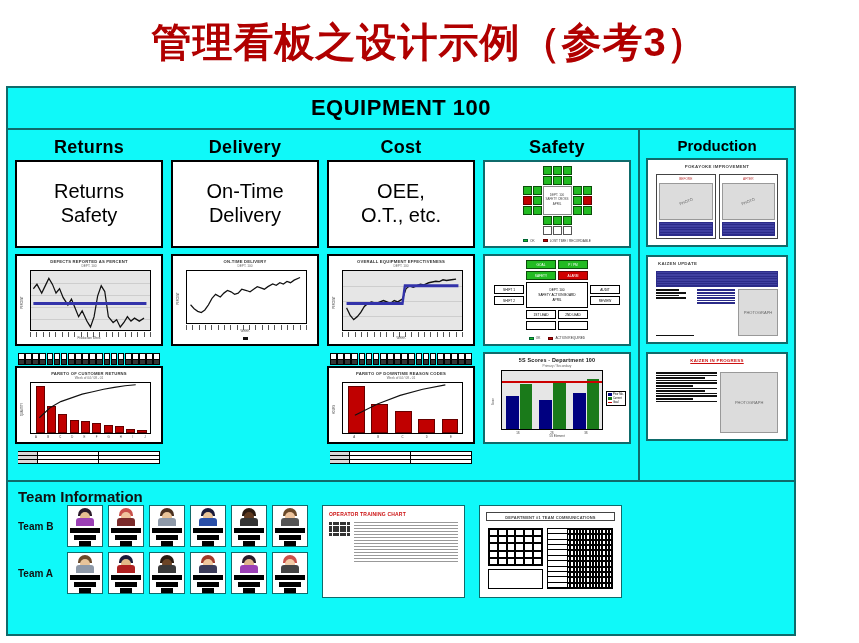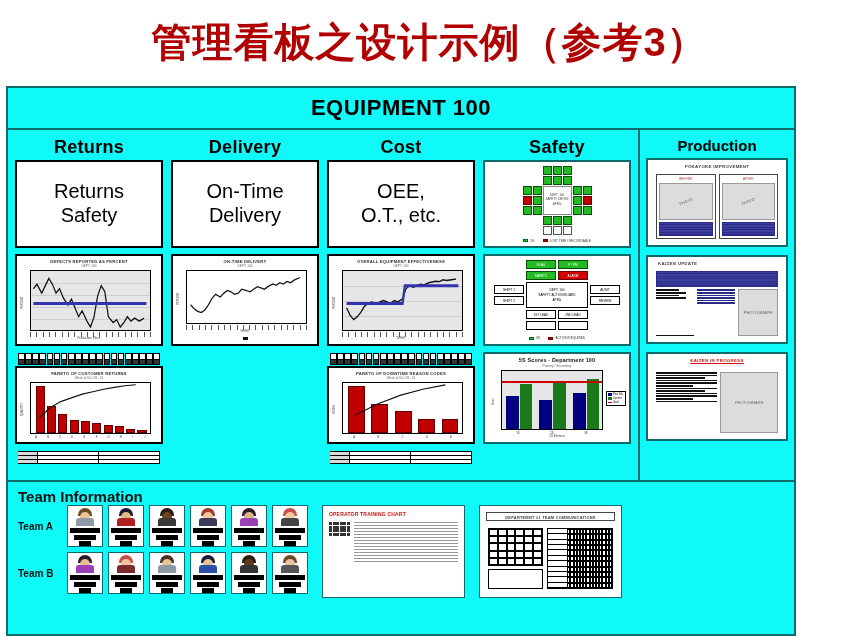--- a/index.html
+++ b/index.html
@@ -1064,20 +1064,95 @@
 
     </div>
   </div>
 
   <div class="board-bottom">
     <div class="team-title">Team Information</div>
     <div class="team-area">
 
       <div class="team-grid">
         <div class="team-row">
+          <div class="team-label">Team B</div>
+          <div class="person">
+              <div class="face">
+                <div class="hair" style="background:#2a1a2a"></div>
+                <div class="skin" style="background:#e6bd92"></div>
+                <div class="torso" style="background:#9b3fb5"></div>
+              </div>
+              <div class="bars-blk">
+                <u class="bb1"></u>
+                <u class="bb2"></u>
+                <u class="bb3"></u>
+              </div>
+            </div>
+          <div class="person">
+              <div class="face">
+                <div class="hair" style="background:#c8504a"></div>
+                <div class="skin" style="background:#f0c49c"></div>
+                <div class="torso" style="background:#7a2a2a"></div>
+              </div>
+              <div class="bars-blk">
+                <u class="bb1"></u>
+                <u class="bb2"></u>
+                <u class="bb3"></u>
+              </div>
+            </div>
+          <div class="person">
+              <div class="face">
+                <div class="hair" style="background:#4a3020"></div>
+                <div class="skin" style="background:#e9c398"></div>
+                <div class="torso" style="background:#8e99a8"></div>
+              </div>
+              <div class="bars-blk">
+                <u class="bb1"></u>
+                <u class="bb2"></u>
+                <u class="bb3"></u>
+              </div>
+            </div>
+          <div class="person">
+              <div class="face">
+                <div class="hair" style="background:#1a1a3a"></div>
+                <div class="skin" style="background:#e9c398"></div>
+                <div class="torso" style="background:#2a4fa8"></div>
+              </div>
+              <div class="bars-blk">
+                <u class="bb1"></u>
+                <u class="bb2"></u>
+                <u class="bb3"></u>
+              </div>
+            </div>
+          <div class="person">
+              <div class="face">
+                <div class="hair" style="background:#2a1a10"></div>
+                <div class="skin" style="background:#5e3a20"></div>
+                <div class="torso" style="background:#333"></div>
+              </div>
+              <div class="bars-blk">
+                <u class="bb1"></u>
+                <u class="bb2"></u>
+                <u class="bb3"></u>
+              </div>
+            </div>
+          <div class="person">
+              <div class="face">
+                <div class="hair" style="background:#6b4a2a"></div>
+                <div class="skin" style="background:#edc49d"></div>
+                <div class="torso" style="background:#555"></div>
+              </div>
+              <div class="bars-blk">
+                <u class="bb1"></u>
+                <u class="bb2"></u>
+                <u class="bb3"></u>
+              </div>
+            </div>
+        </div>
+        <div class="team-row">
           <div class="team-label">Team A</div>
           <div class="person">
               <div class="face">
                 <div class="hair" style="background:#6b4a2a"></div>
                 <div class="skin" style="background:#e8c49a"></div>
                 <div class="torso" style="background:#8e99a8"></div>
               </div>
               <div class="bars-blk">
                 <u class="bb1"></u>
                 <u class="bb2"></u>
@@ -1138,95 +1213,20 @@
                 <div class="skin" style="background:#f2cba6"></div>
                 <div class="torso" style="background:#444"></div>
               </div>
               <div class="bars-blk">
                 <u class="bb1"></u>
                 <u class="bb2"></u>
                 <u class="bb3"></u>
               </div>
             </div>
         </div>
-        <div class="team-row">
-          <div class="team-label">Team B</div>
-          <div class="person">
-              <div class="face">
-                <div class="hair" style="background:#2a1a2a"></div>
-                <div class="skin" style="background:#e6bd92"></div>
-                <div class="torso" style="background:#9b3fb5"></div>
-              </div>
-              <div class="bars-blk">
-                <u class="bb1"></u>
-                <u class="bb2"></u>
-                <u class="bb3"></u>
-              </div>
-            </div>
-          <div class="person">
-              <div class="face">
-                <div class="hair" style="background:#c8504a"></div>
-                <div class="skin" style="background:#f0c49c"></div>
-                <div class="torso" style="background:#7a2a2a"></div>
-              </div>
-              <div class="bars-blk">
-                <u class="bb1"></u>
-                <u class="bb2"></u>
-                <u class="bb3"></u>
-              </div>
-            </div>
-          <div class="person">
-              <div class="face">
-                <div class="hair" style="background:#4a3020"></div>
-                <div class="skin" style="background:#e9c398"></div>
-                <div class="torso" style="background:#8e99a8"></div>
-              </div>
-              <div class="bars-blk">
-                <u class="bb1"></u>
-                <u class="bb2"></u>
-                <u class="bb3"></u>
-              </div>
-            </div>
-          <div class="person">
-              <div class="face">
-                <div class="hair" style="background:#1a1a3a"></div>
-                <div class="skin" style="background:#e9c398"></div>
-                <div class="torso" style="background:#2a4fa8"></div>
-              </div>
-              <div class="bars-blk">
-                <u class="bb1"></u>
-                <u class="bb2"></u>
-                <u class="bb3"></u>
-              </div>
-            </div>
-          <div class="person">
-              <div class="face">
-                <div class="hair" style="background:#2a1a10"></div>
-                <div class="skin" style="background:#5e3a20"></div>
-                <div class="torso" style="background:#333"></div>
-              </div>
-              <div class="bars-blk">
-                <u class="bb1"></u>
-                <u class="bb2"></u>
-                <u class="bb3"></u>
-              </div>
-            </div>
-          <div class="person">
-              <div class="face">
-                <div class="hair" style="background:#6b4a2a"></div>
-                <div class="skin" style="background:#edc49d"></div>
-                <div class="torso" style="background:#555"></div>
-              </div>
-              <div class="bars-blk">
-                <u class="bb1"></u>
-                <u class="bb2"></u>
-                <u class="bb3"></u>
-              </div>
-            </div>
-        </div>
       </div>
 
       <div class="doc-card doc-otc">
         <div class="doc-title">OPERATOR TRAINING CHART</div>
         <div class="otc-body">
           <div class="otc-matrix">
             <i></i>
               <i></i>
               <i></i>
               <i></i>

